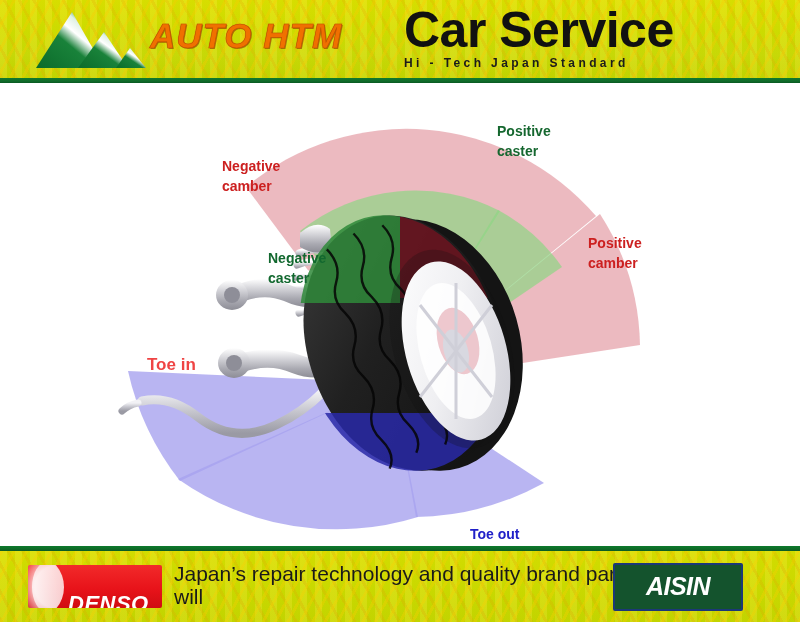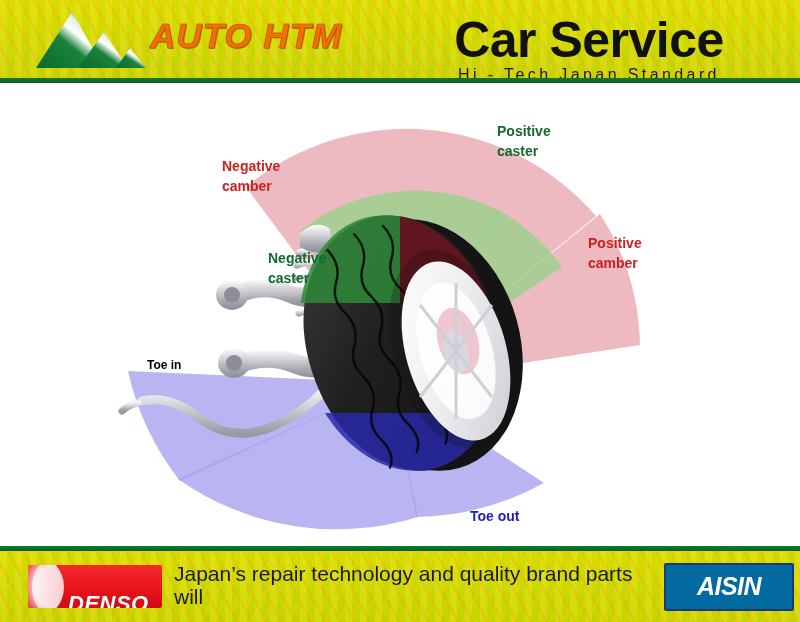--- a/index.html
+++ b/index.html
@@ -28,47 +28,47 @@
     position:absolute;left:34px;top:6px;width:112px;height:66px;
   }
   .brand-text{
     position:absolute;left:150px;top:16px;
     font-size:35px;font-weight:bold;font-style:italic;
     letter-spacing:1px;
     color:#f07000;
     text-shadow:0 0 1px #b84a00, 1px 1px 0 rgba(120,50,0,.55);
     -webkit-text-stroke:0.6px #c25200;
   }
-  .title-block{position:absolute;right:26px;top:13px;text-align:center;width:370px;}
+  .title-block{position:absolute;right:26px;top:3px;width:370px;}
   .title-main{
     font-size:50px;font-weight:bold;color:#111;line-height:54px;
     letter-spacing:-0.5px;
   }
   .title-sub{
-    font-size:16px;font-weight:normal;color:#1b1b1b;
+    font-size:12px;font-weight:bold;color:#1b1b1b;
     letter-spacing:3.4px;margin-top:-1px;
   }
 
   
   .body{
     position:absolute;left:0;top:83px;width:800px;height:463px;background:#fff;
   }
   .diagram{position:absolute;left:0;top:0;width:800px;height:463px;}
   .diagram svg{display:block;}
 
   .lbl{
     position:absolute;font-weight:bold;line-height:20px;
     white-space:pre-line;
   }
   .lbl-neg-camber{left:222px;top:73px;color:#cc2020;font-size:14px;}
   .lbl-pos-caster{left:497px;top:38px;color:#15672f;font-size:14px;}
   .lbl-pos-camber{left:588px;top:150px;color:#cc2020;font-size:14px;}
   .lbl-neg-caster{left:268px;top:165px;color:#12682f;font-size:14px;}
-  .lbl-toe-in{left:147px;top:272px;color:#000000;font-size:12px;}
-  .lbl-toe-out{left:470px;top:423px;color:#2020c8;font-size:14px;}
+  .lbl-toe-in{left:147px;top:272px;color:#ef4444;font-size:17px;}
+  .lbl-toe-out{left:470px;top:441px;color:#2020c8;font-size:14px;}
 
   
   .footer-rule{
     position:absolute;left:0;top:546px;width:800px;height:5px;
     background:linear-gradient(180deg,#0d7a2c 0%,#0f6b28 60%,#0a5a22 100%);
   }
   .footer{
     position:absolute;left:0;top:551px;width:800px;height:71px;
     background:
       repeating-linear-gradient(118deg, rgba(255,205,0,.30) 0 3px, rgba(255,255,255,0) 3px 11px),
@@ -96,22 +96,22 @@
   .denso-text{
     position:absolute;left:40px;top:10px;
     color:#fff;font-size:22px;font-weight:bold;font-style:italic;letter-spacing:.5px;margin-top:16px;
   }
   .tagline{
     position:absolute;left:174px;top:11px;width:464px;
     text-align:left;color:#1a1a1a;
     font-size:21px;line-height:23px;
   }
   .aisin{
-    position:absolute;left:664px;top:563px;width:126px;height:44px;
-    background:#0369a1;border:2px solid #1b3878;border-radius:2px;
+    position:absolute;left:613px;top:563px;width:126px;height:44px;
+    background:#14532d;border:2px solid #1b3878;border-radius:2px;
   }
   .aisin-text{
     position:absolute;left:0;top:7px;width:126px;text-align:center;
     color:#fff;font-size:25px;font-weight:bold;font-style:italic;letter-spacing:-0.5px;
   }
 </style>
 </head>
 <body>
 
 <div class="page">

